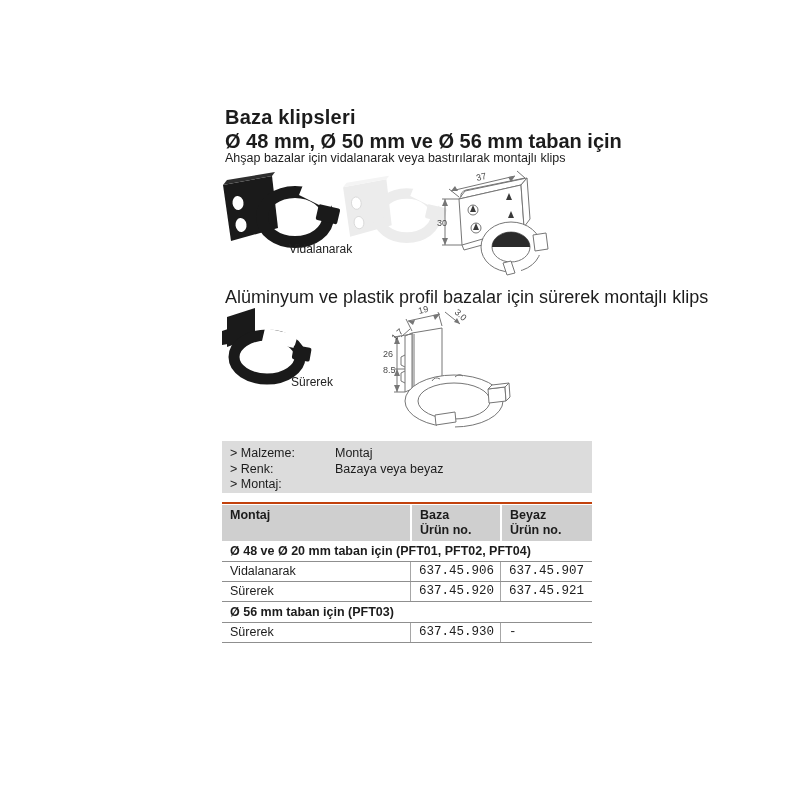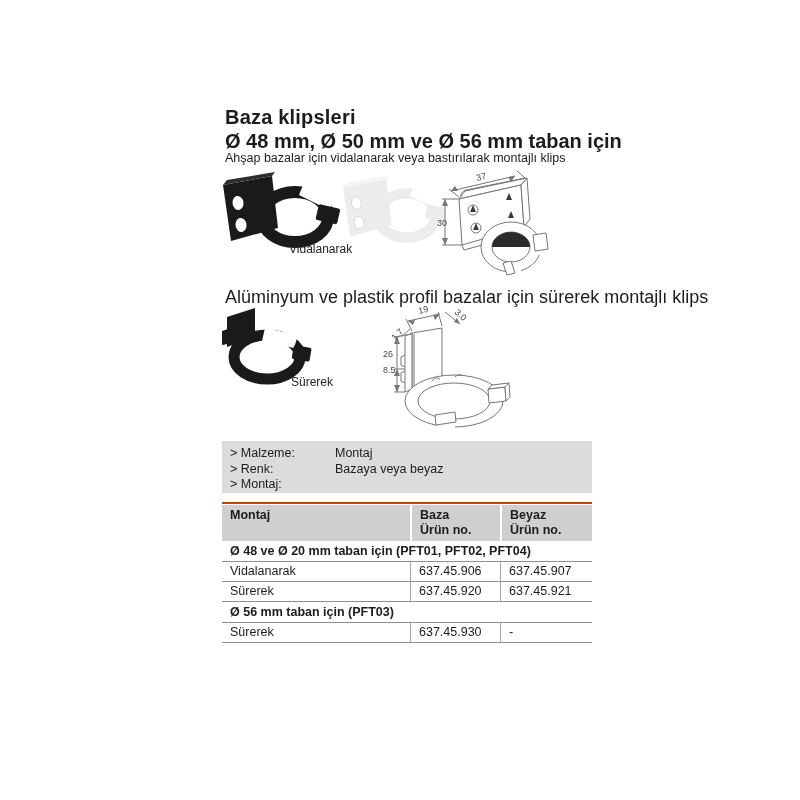--- a/index.html
+++ b/index.html
@@ -28,21 +28,21 @@
   
   .ptable { left:222px; top:502px; width:370px; border-top:2px solid #c2410c; font-size:12.5px; }
   .trow { display:grid; grid-template-columns:188px 90px 92px; }
   .thead-row .cell { background:#cfcfcf; font-weight:bold; padding:3px 0 4px 8px; line-height:14.5px; }
   .thead-row { margin-top:1px; }
   .thead-row .c2, .thead-row .c3 { border-left:2px solid #fff; }
   .section-row { font-weight:bold; border-bottom:1px solid #8f8f8f; }
   .section-row .cell { padding:3px 0 3px 8px; }
   .data-row { border-bottom:1px solid #8f8f8f; }
   .data-row .cell { padding:2px 0 3px 8px; }
-  .data-row .c2, .data-row .c3 { border-left:1px solid #a6a6a6; }
+  .data-row .c2, .data-row .c3 { border-left:1px solid #a6a6a6;font-family:Liberation Mono, monospace; }
 
   svg text { font-family:"Liberation Sans", sans-serif; fill:#4a4a4a; }
 </style>
 </head>
 <body>
 
 <div class="page">
 
   <div class="abs title">Baza klipsleri</div>
   <div class="abs subtitle">Ø 48 mm, Ø 50 mm ve Ø 56 mm taban için</div>

